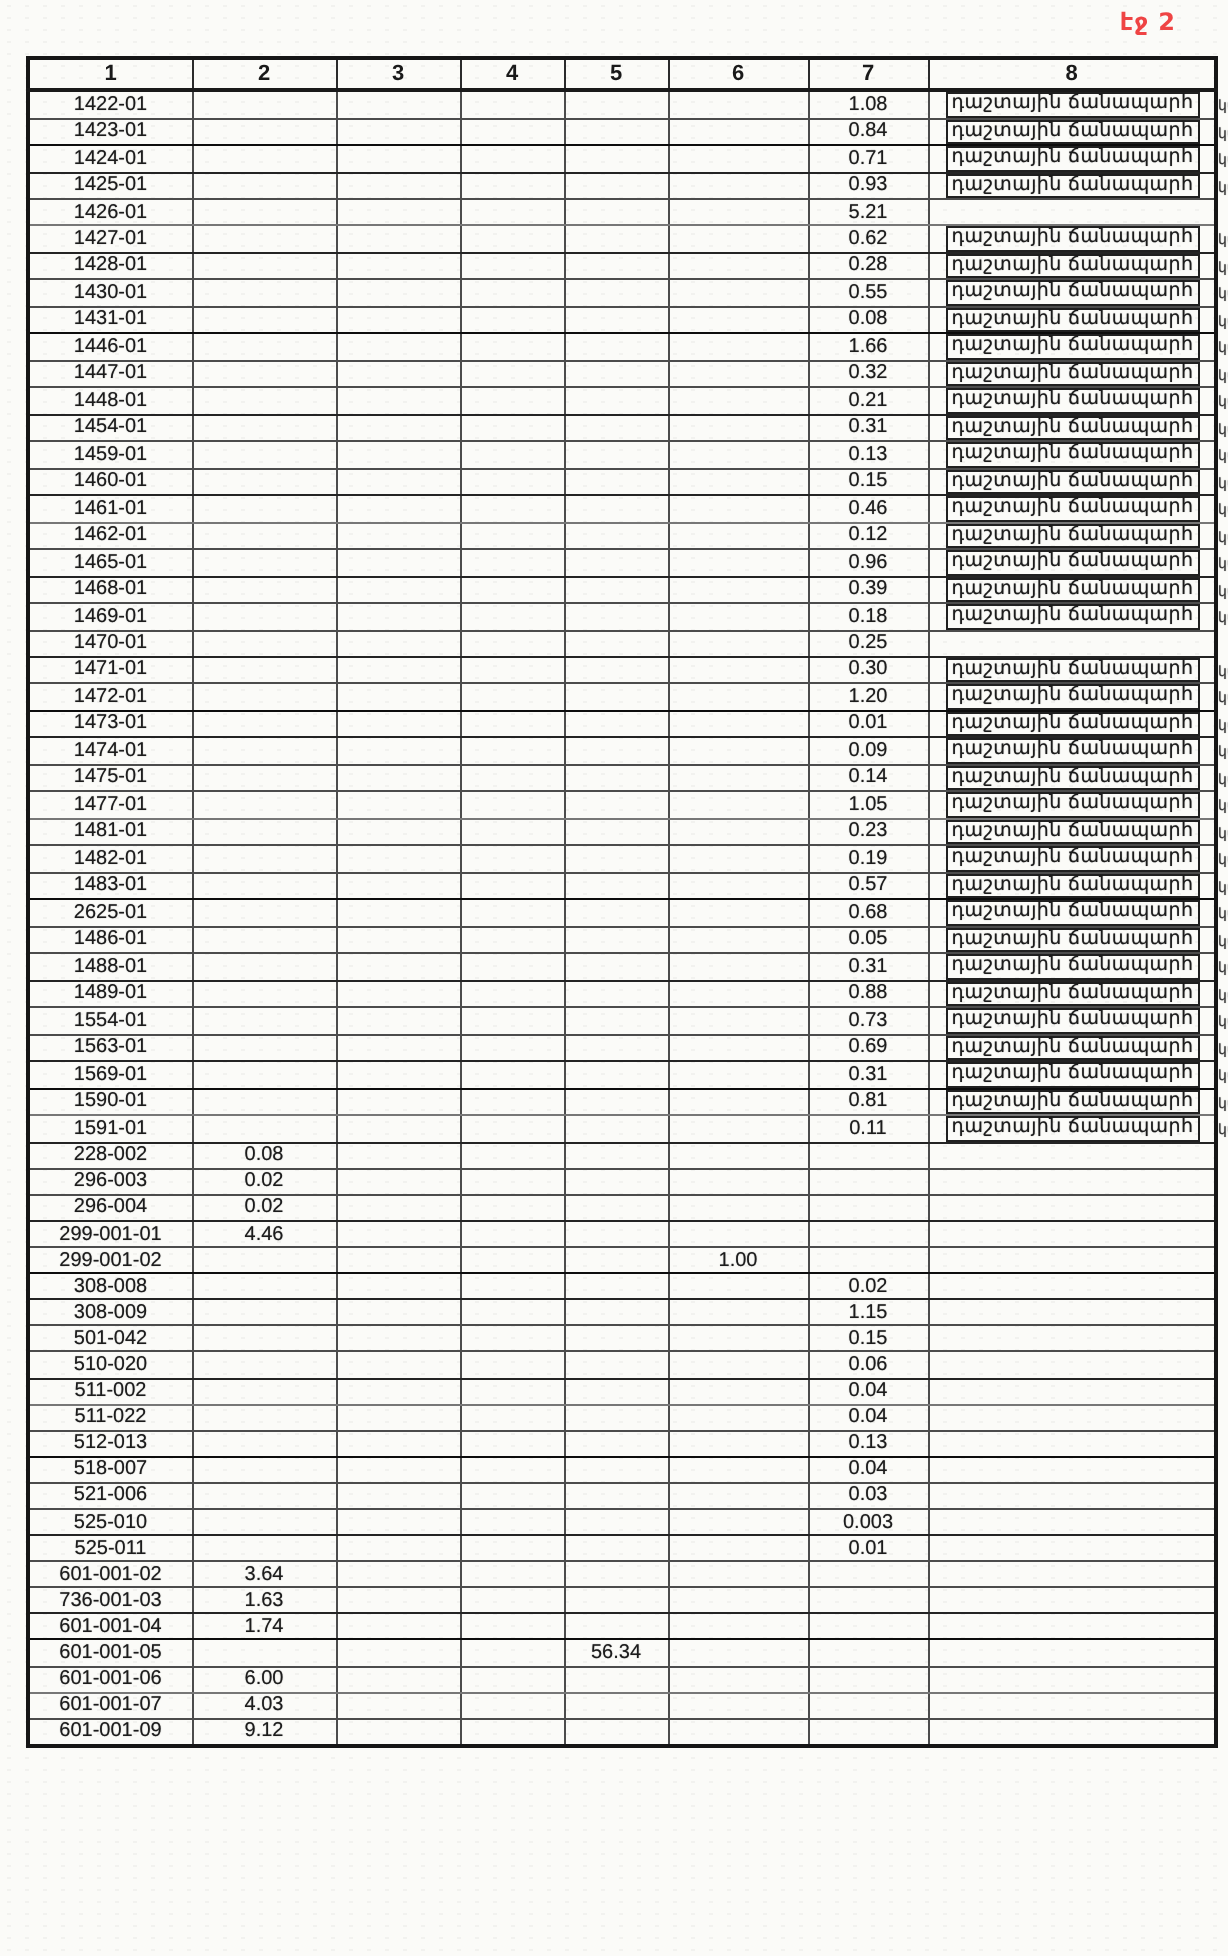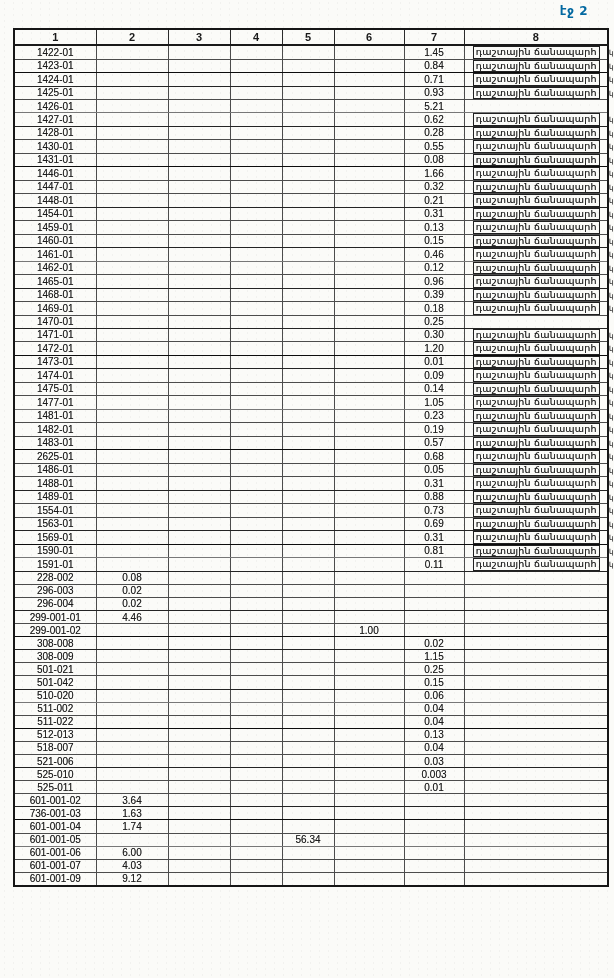--- a/index.html
+++ b/index.html
@@ -13,21 +13,21 @@
   }
   
   .page::before{
     content:"";position:absolute;inset:0;pointer-events:none;
     background-image:radial-gradient(rgba(0,0,0,0.035) 1px, transparent 1px);
     background-size:9px 6px;
   }
   .page-label{
     position:absolute;top:4px;right:26px;
     font-size:12px;font-weight:700;letter-spacing:0.5px;
-    color:#0369a1;
+    color:#ef4444;
     font-family:"DejaVu Sans",sans-serif;
   }
   table.scan{
     position:absolute;left:13px;top:28px;width:594px;
     border-collapse:collapse;table-layout:fixed;
     border:2px solid #161616;
   }
   table.scan th{
     height:14px;font-size:11px;font-weight:700;
     border:1px solid #2b2b2b;border-bottom:2px solid #1a1a1a;
@@ -97,21 +97,21 @@
       </tr>
     </thead>
     <tbody id="table-body">
         <tr>
       <td>1422-01</td>
       <td></td>
       <td></td>
       <td></td>
       <td></td>
       <td></td>
-      <td>1.45</td>
+      <td>1.08</td>
       <td class="c8">
         <span class="road-box visible">դաշտային ճանապարհ</span>
         <span class="unit visible">կմ</span>
       </td>
     </tr>
         <tr>
       <td>1423-01</td>
       <td></td>
       <td></td>
       <td></td>
@@ -683,33 +683,20 @@
       </td>
     </tr>
         <tr>
       <td>308-009</td>
       <td></td>
       <td></td>
       <td></td>
       <td></td>
       <td></td>
       <td>1.15</td>
-      <td class="c8">
-        
-        
-      </td>
-    </tr>
-        <tr>
-      <td>501-021</td>
-      <td></td>
-      <td></td>
-      <td></td>
-      <td></td>
-      <td></td>
-      <td>0.25</td>
       <td class="c8">
         
         
       </td>
     </tr>
         <tr>
       <td>501-042</td>
       <td></td>
       <td></td>
       <td></td>

